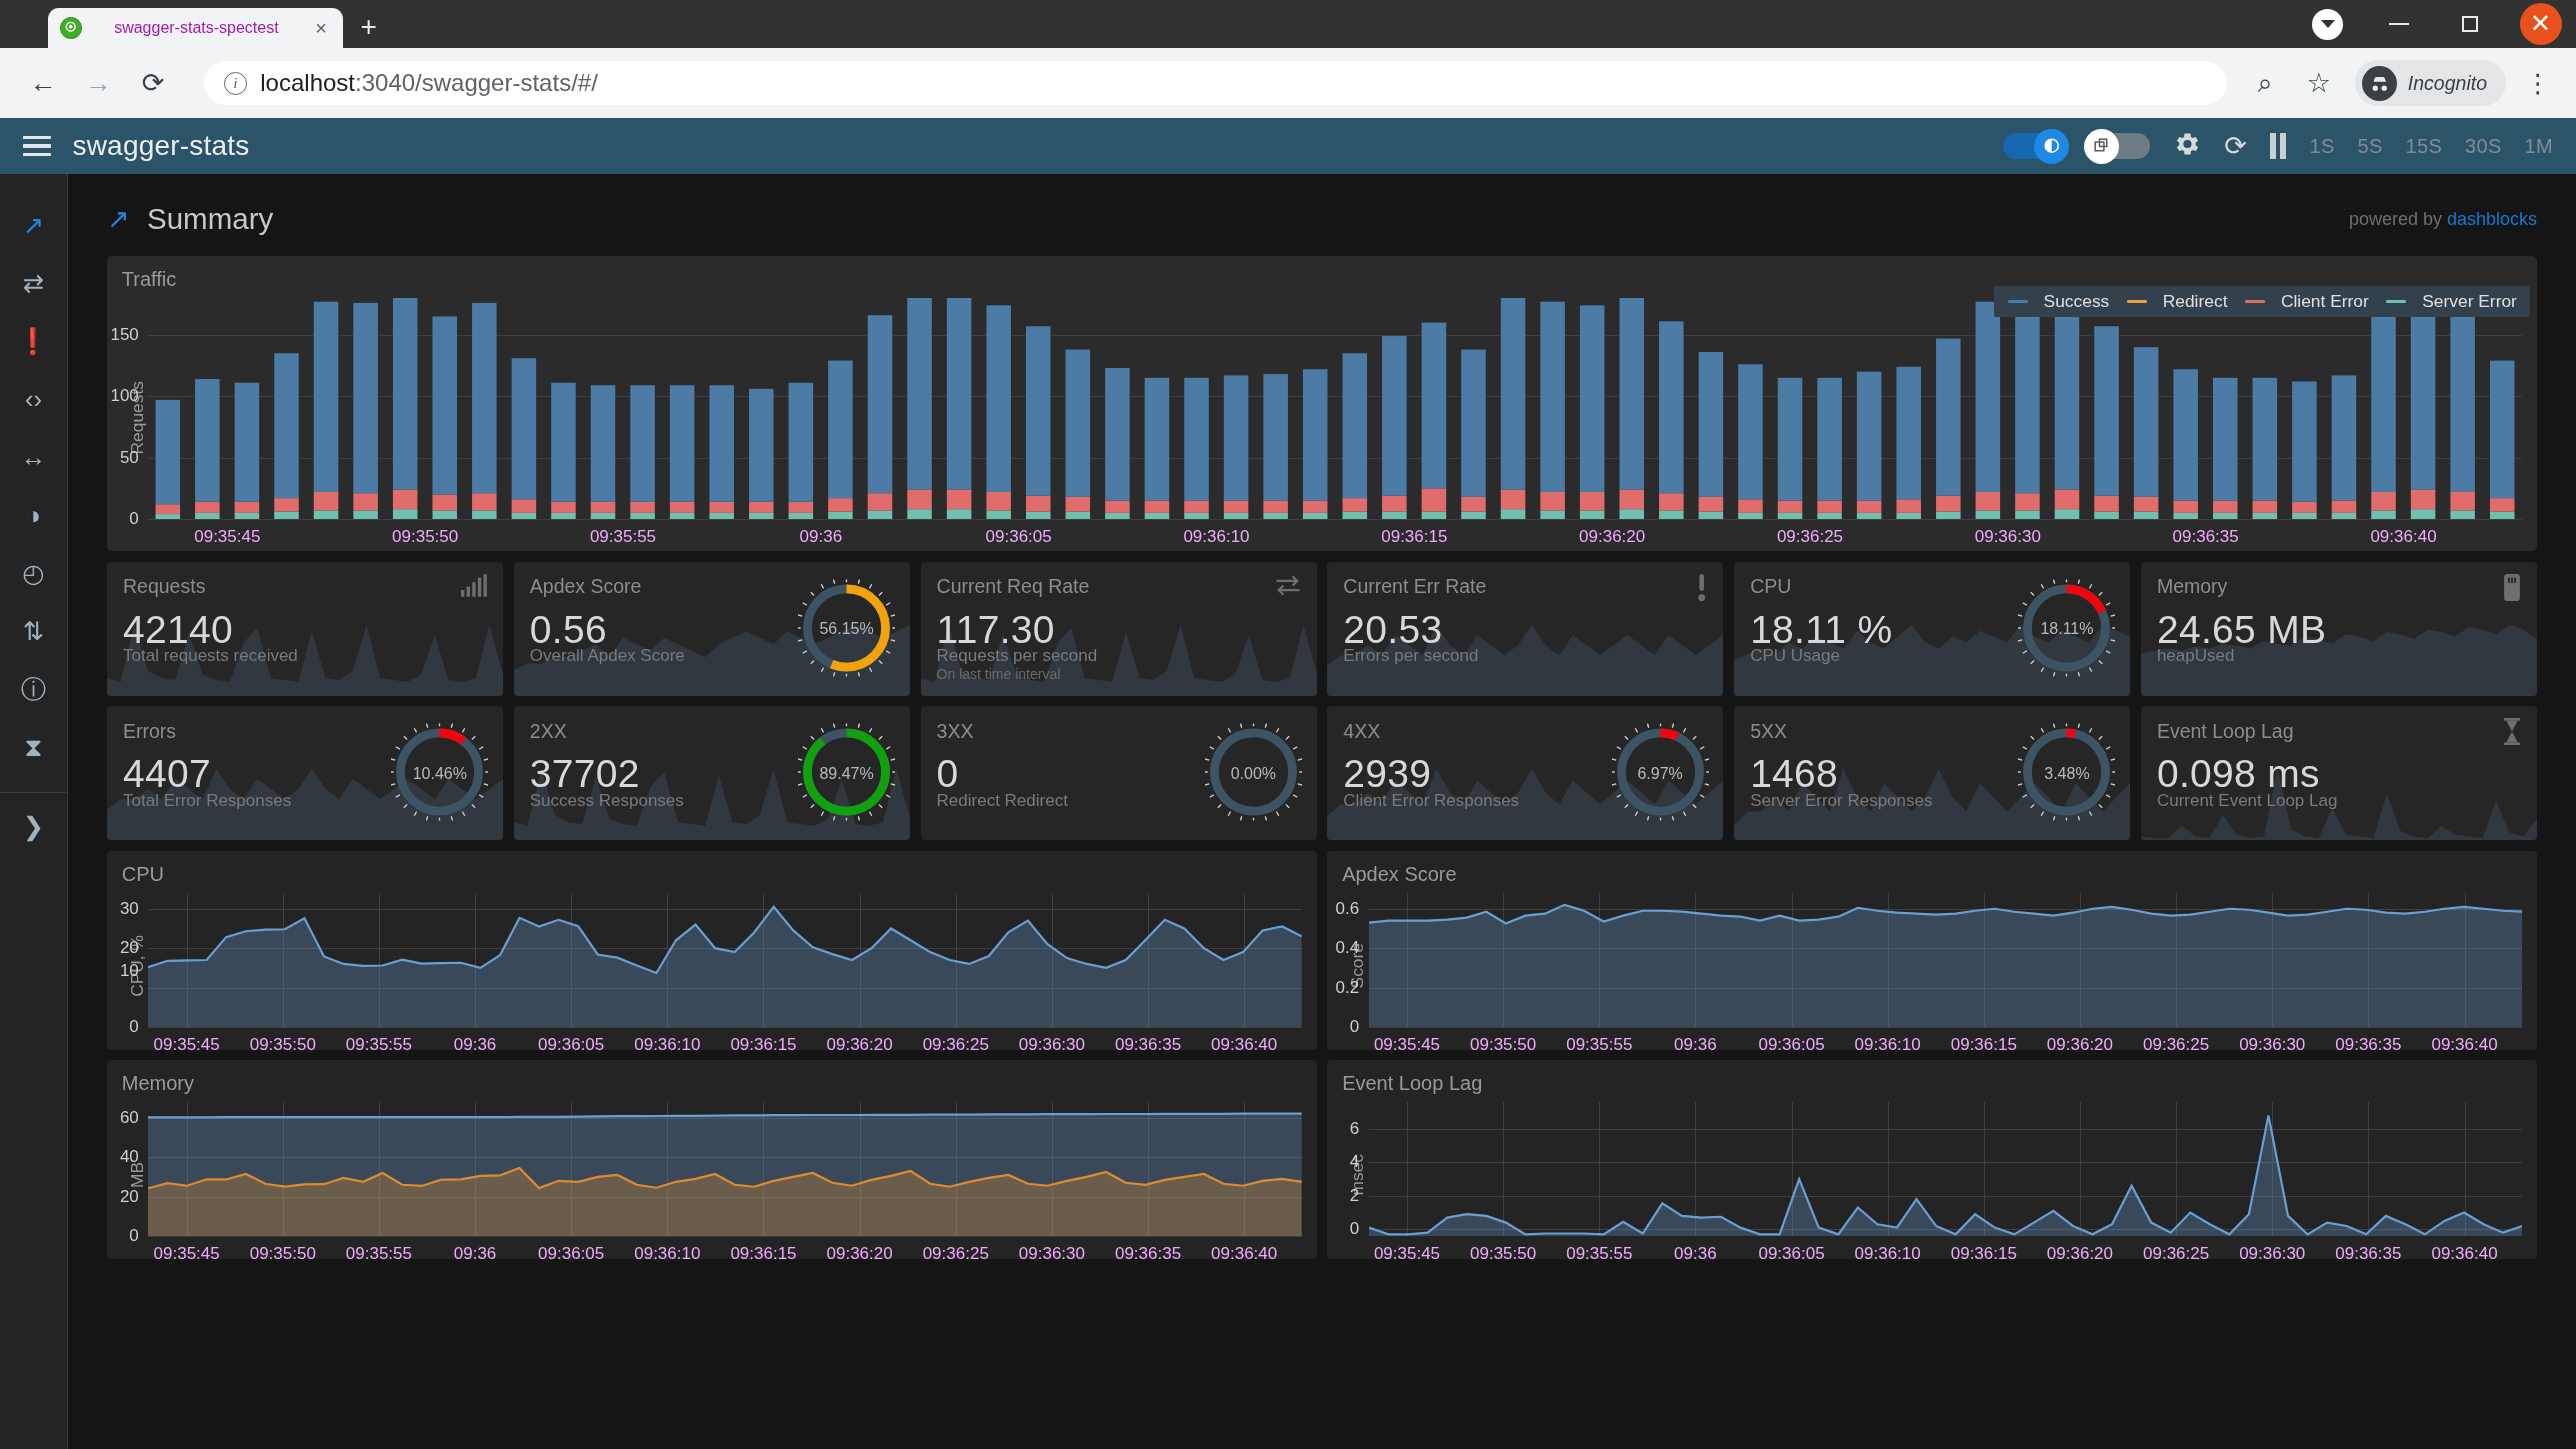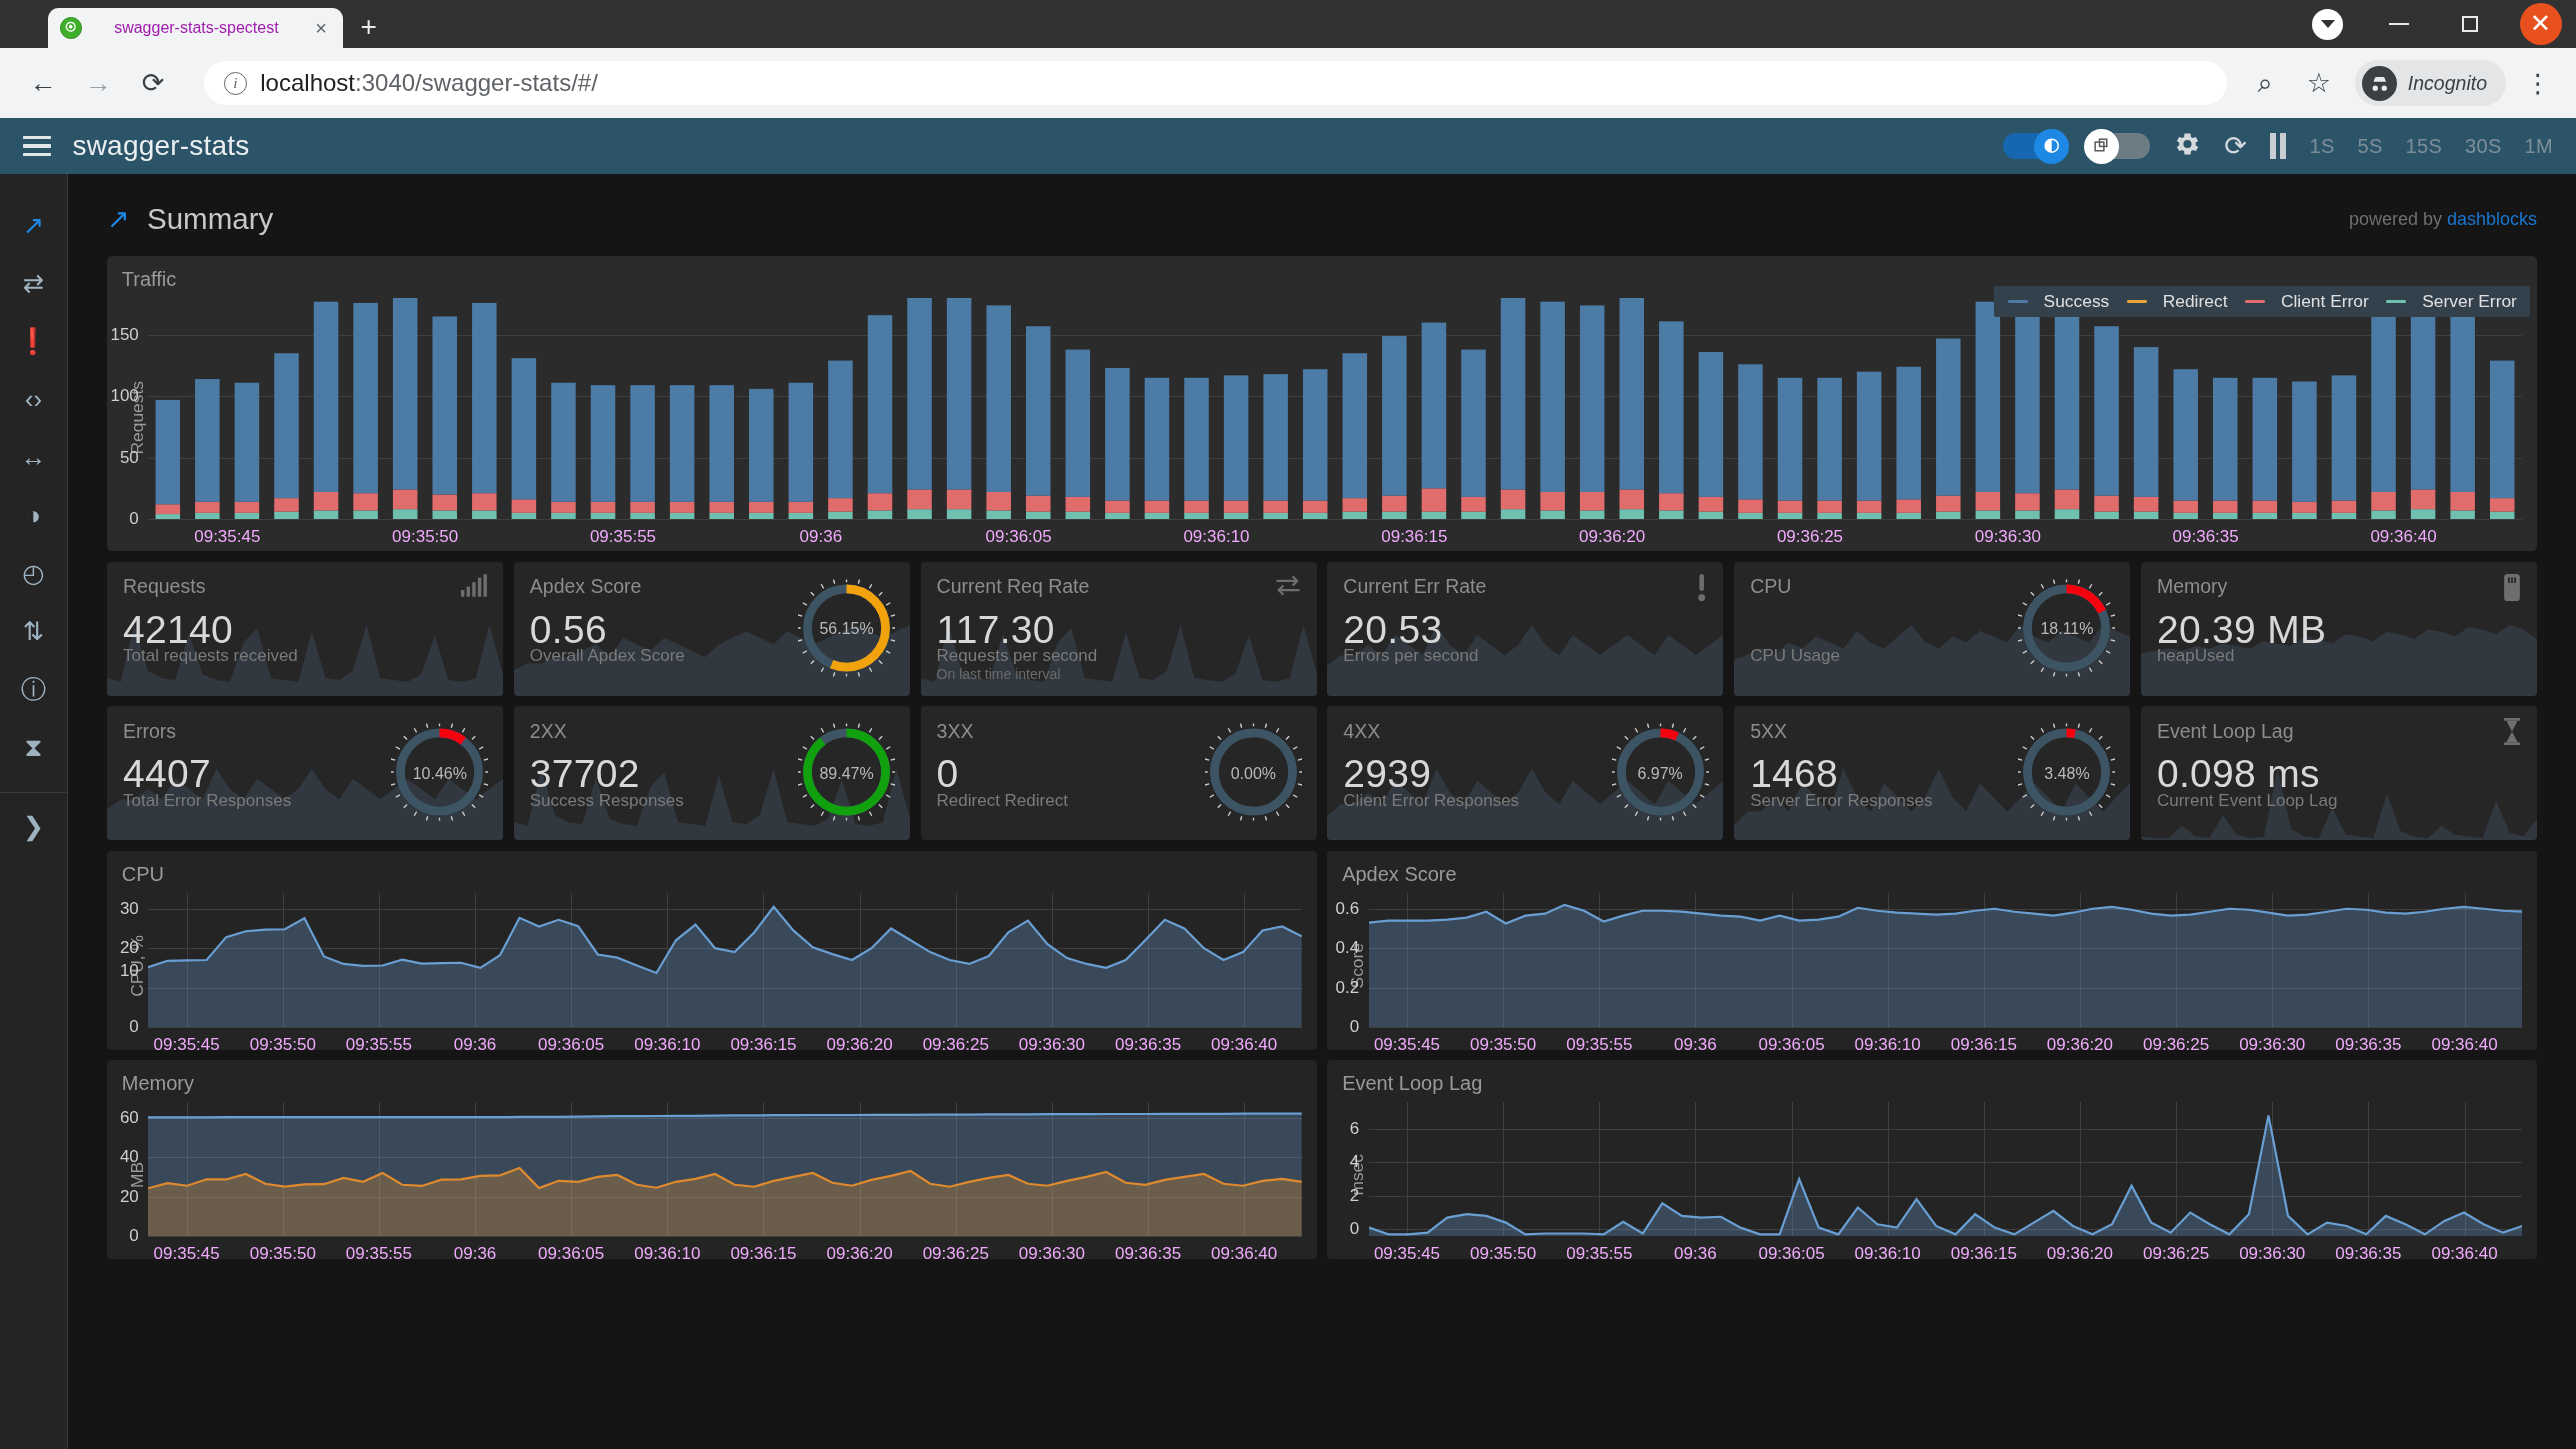--- a/index.html
+++ b/index.html
@@ -634,20 +634,21 @@
               <circle cx="4" cy="21" r="3"></circle>
             </svg></div>
         </div>
         <div class="card">
           <div class="card-spark">
             <svg viewBox="0 0 100 120" preserveAspectRatio="none" width="100%" height="81" style="display:block">
               <path d="M0.00 67.20 L3.45 58.40 L6.90 49.60 L10.34 58.40 L13.79 40.80 L17.24 49.60 L20.69 32.00 L24.14 40.80 L27.59 49.60 L31.03 23.20 L34.48 40.80 L37.93 49.60 L41.38 32.00 L44.83 14.40 L48.28 40.80 L51.72 49.60 L55.17 32.00 L58.62 40.80 L62.07 23.20 L65.52 32.00 L68.97 40.80 L72.41 14.40 L75.86 32.00 L79.31 40.80 L82.76 23.20 L86.21 32.00 L89.66 40.80 L93.10 14.40 L96.55 23.20 L100.00 32.00 L100 120 L0 120 Z" fill="#3b4a58" opacity="0.5"></path>
             </svg>
           </div>
           <div class="card-title">CPU</div>
+          <div class="card-value">18.11 %</div>
           <div class="card-sub">CPU Usage</div>
           <div class="gauge"><svg width="97" height="97" viewBox="0 0 144 144">
               <line x1="72.0" y1="4.0" x2="72.0" y2="-3.0" stroke="#cfcfcf" stroke-width="2"></line>
               <line x1="89.6" y1="6.3" x2="91.4" y2="-0.4" stroke="#cfcfcf" stroke-width="2"></line>
               <line x1="106.0" y1="13.1" x2="109.5" y2="7.0" stroke="#cfcfcf" stroke-width="2"></line>
               <line x1="120.1" y1="23.9" x2="125.0" y2="19.0" stroke="#cfcfcf" stroke-width="2"></line>
               <line x1="130.9" y1="38.0" x2="137.0" y2="34.5" stroke="#cfcfcf" stroke-width="2"></line>
               <line x1="137.7" y1="54.4" x2="144.4" y2="52.6" stroke="#cfcfcf" stroke-width="2"></line>
               <line x1="140.0" y1="72.0" x2="147.0" y2="72.0" stroke="#cfcfcf" stroke-width="2"></line>
               <line x1="137.7" y1="89.6" x2="144.4" y2="91.4" stroke="#cfcfcf" stroke-width="2"></line>
@@ -671,21 +672,21 @@
               <circle cx="72" cy="72" r="58" fill="none" stroke="#f5020f" stroke-width="13" stroke-dasharray="66.00 364.42" transform="rotate(-90 72 72)"></circle>
             </svg><div class="gauge-text">18.11%</div></div>
         </div>
         <div class="card">
           <div class="card-spark">
             <svg viewBox="0 0 100 120" preserveAspectRatio="none" width="100%" height="81" style="display:block">
               <path d="M0.00 56.64 L3.45 53.12 L6.90 49.60 L10.34 53.12 L13.79 46.08 L17.24 49.60 L20.69 42.56 L24.14 46.08 L27.59 49.60 L31.03 39.04 L34.48 42.56 L37.93 46.08 L41.38 32.00 L44.83 35.52 L48.28 42.56 L51.72 28.48 L55.17 32.00 L58.62 39.04 L62.07 24.96 L65.52 28.48 L68.97 35.52 L72.41 21.44 L75.86 24.96 L79.31 32.00 L82.76 17.92 L86.21 21.44 L89.66 28.48 L93.10 14.40 L96.55 21.44 L100.00 35.52 L100 120 L0 120 Z" fill="#3b4a58" opacity="0.5"></path>
             </svg>
           </div>
           <div class="card-title">Memory</div>
-          <div class="card-value">20.39 MB</div>
+          <div class="card-value">24.65 MB</div>
           <div class="card-sub">heapUsed</div>
           <div class="card-icon"><svg width="20" height="27" viewBox="0 0 14 24" fill="#6e6e6e">
               <rect x="0" y="0" width="14" height="24" rx="3"></rect>
               <rect x="3.5" y="3" width="1.6" height="5" fill="#262626"></rect>
               <rect x="6.2" y="3" width="1.6" height="5" fill="#262626"></rect>
               <rect x="8.9" y="3" width="1.6" height="5" fill="#262626"></rect>
             </svg></div>
         </div>
       </div>
 

